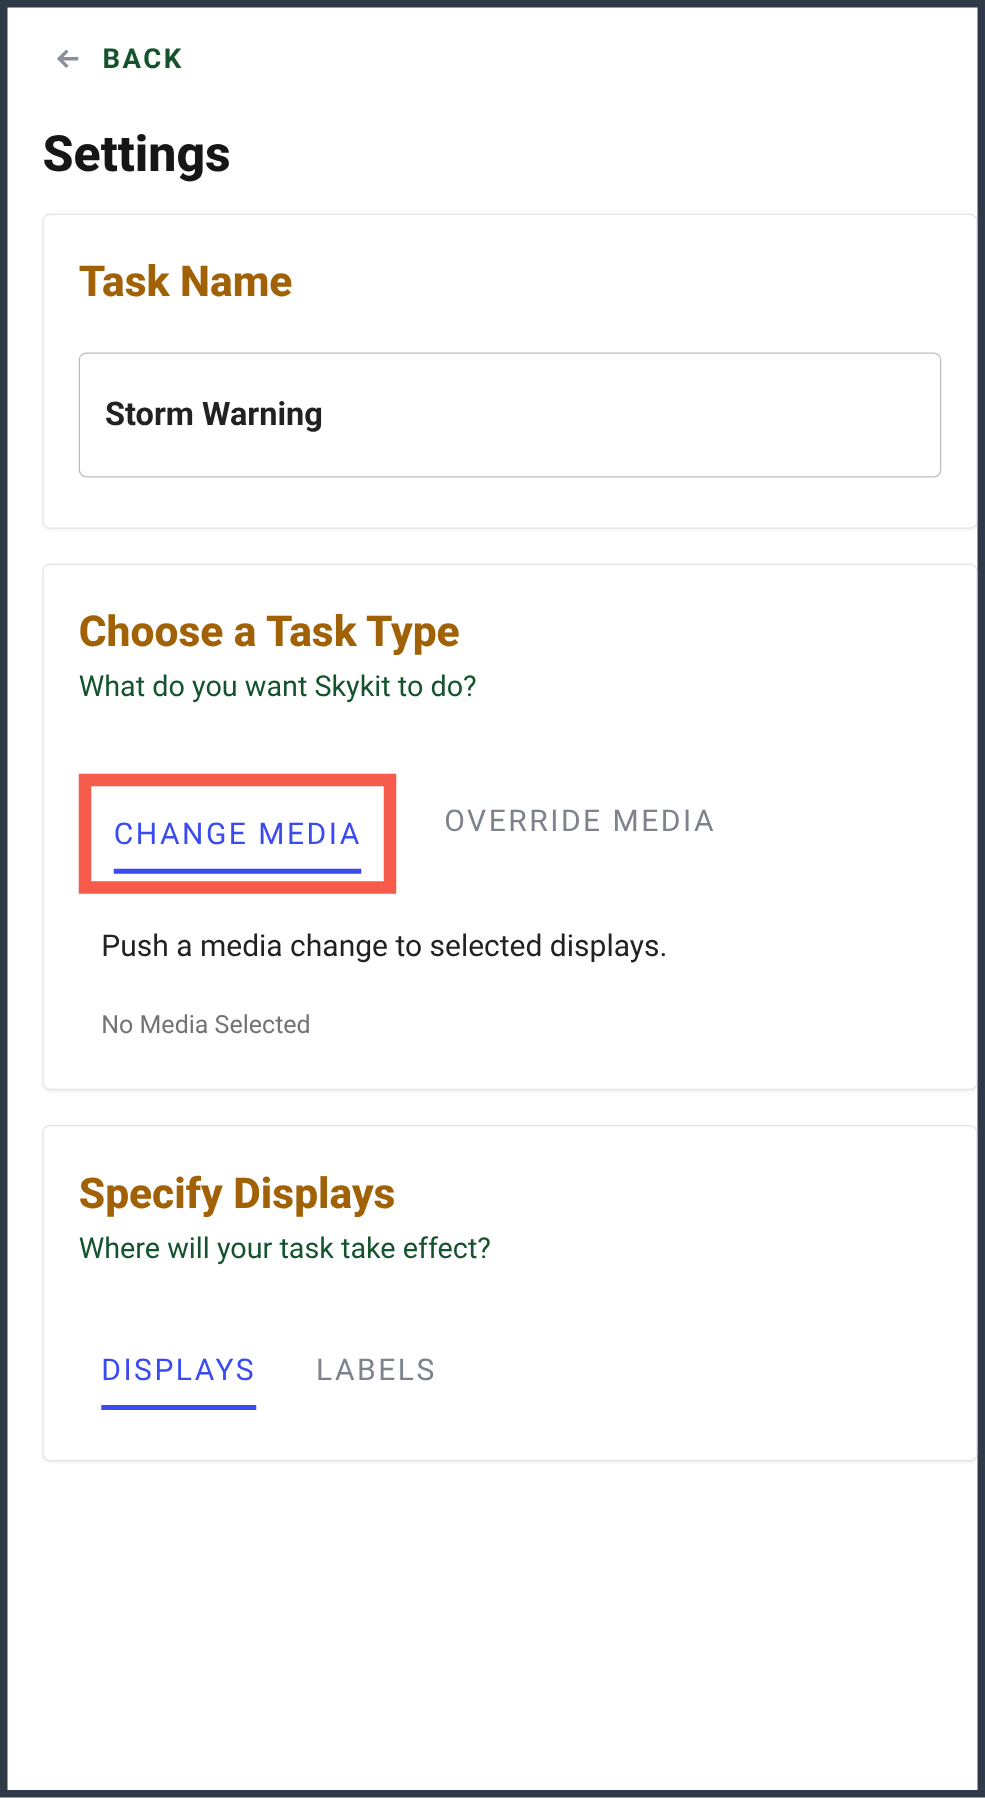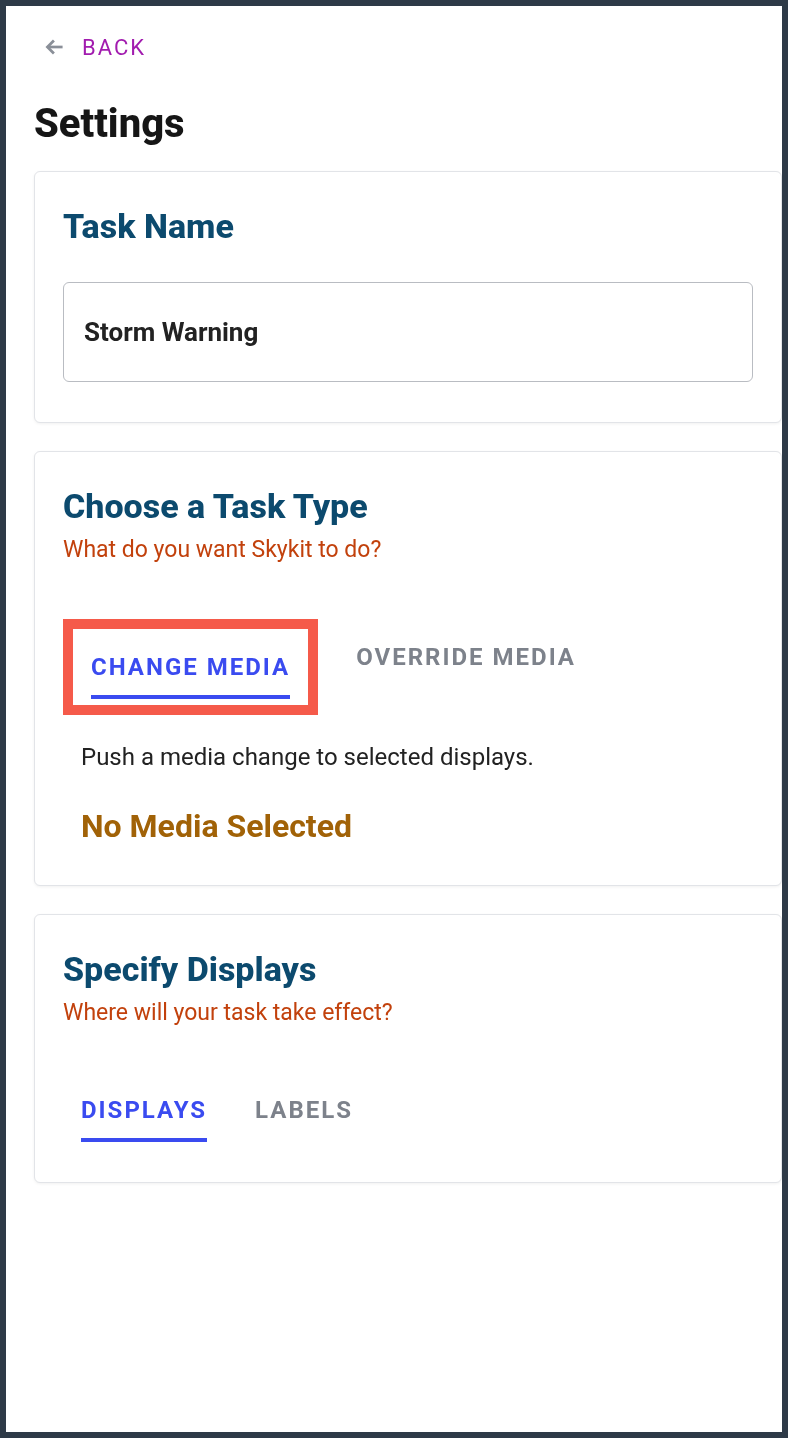--- a/index.html
+++ b/index.html
@@ -10,22 +10,22 @@
     height: 1438px;
     border: 6px solid #2e3a47;
     padding: 28px 0 0 0;
     overflow: hidden;
     color: #1a1a1a;
   }
   .back-link {
     display: inline-flex;
     align-items: center;
     gap: 14px;
-    color: #a21caf;
-    font-weight: 400;
+    color: #14532d;
+    font-weight: 700;
     letter-spacing: 2px;
     font-size: 22px;
     text-transform: uppercase;
     cursor: pointer;
     margin-left: 36px;
   }
   .back-link svg { width: 26px; height: 26px; stroke: #8a8f98; stroke-width: 2.5; fill: none; }
   .page-title {
     font-size: 40px;
     font-weight: 800;
@@ -36,26 +36,26 @@
     background: #fff;
     border: 1px solid #e2e4e8;
     border-radius: 6px;
     box-shadow: 0 1px 3px rgba(0,0,0,0.06);
     margin: 0 0 28px 28px;
     padding: 34px 28px 40px 28px;
   }
   .card-title {
     font-size: 34px;
     font-weight: 800;
-    color: #0c4a6e;
+    color: #a16207;
     margin-bottom: 10px;
   }
   .card-sub {
     font-size: 23px;
-    color: #c2410c;
+    color: #14532d;
     margin-top: 4px;
   }
   .text-input {
     width: 100%;
     font-size: 26px;
     font-weight: 700;
     color: #222;
     border: 1px solid #b9bcc2;
     border-radius: 6px;
     padding: 34px 20px;
@@ -63,21 +63,21 @@
     font-family: inherit;
   }
   .tabs {
     display: flex;
     gap: 38px;
     margin-top: 56px;
     align-items: flex-start;
   }
   .tab {
     font-size: 24px;
-    font-weight: 700;
+    font-weight: 400;
     letter-spacing: 2px;
     text-transform: uppercase;
     color: #7d828b;
     padding-bottom: 14px;
     cursor: pointer;
     border-bottom: 4px solid transparent;
   }
   .tab.active {
     color: #3a4bf0;
     border-bottom: 4px solid #3a4bf0;
@@ -96,23 +96,22 @@
   }
   .media-row {
     display: flex;
     align-items: center;
     justify-content: flex-start;
     gap: 70px;
     margin-top: 36px;
     margin-left: 18px;
   }
   .media-status {
-    font-size: 32px;
-    color: #a16207;
-    font-weight: bold;
+    font-size: 20px;
+    color: #737373;
   }
   .pill-btn {
     border: 2px solid #1fa6e0;
     color: #1fa6e0;
     background: #fff;
     border-radius: 999px;
     padding: 14px 34px;
     font-size: 22px;
     font-weight: 800;
     letter-spacing: 2px;

